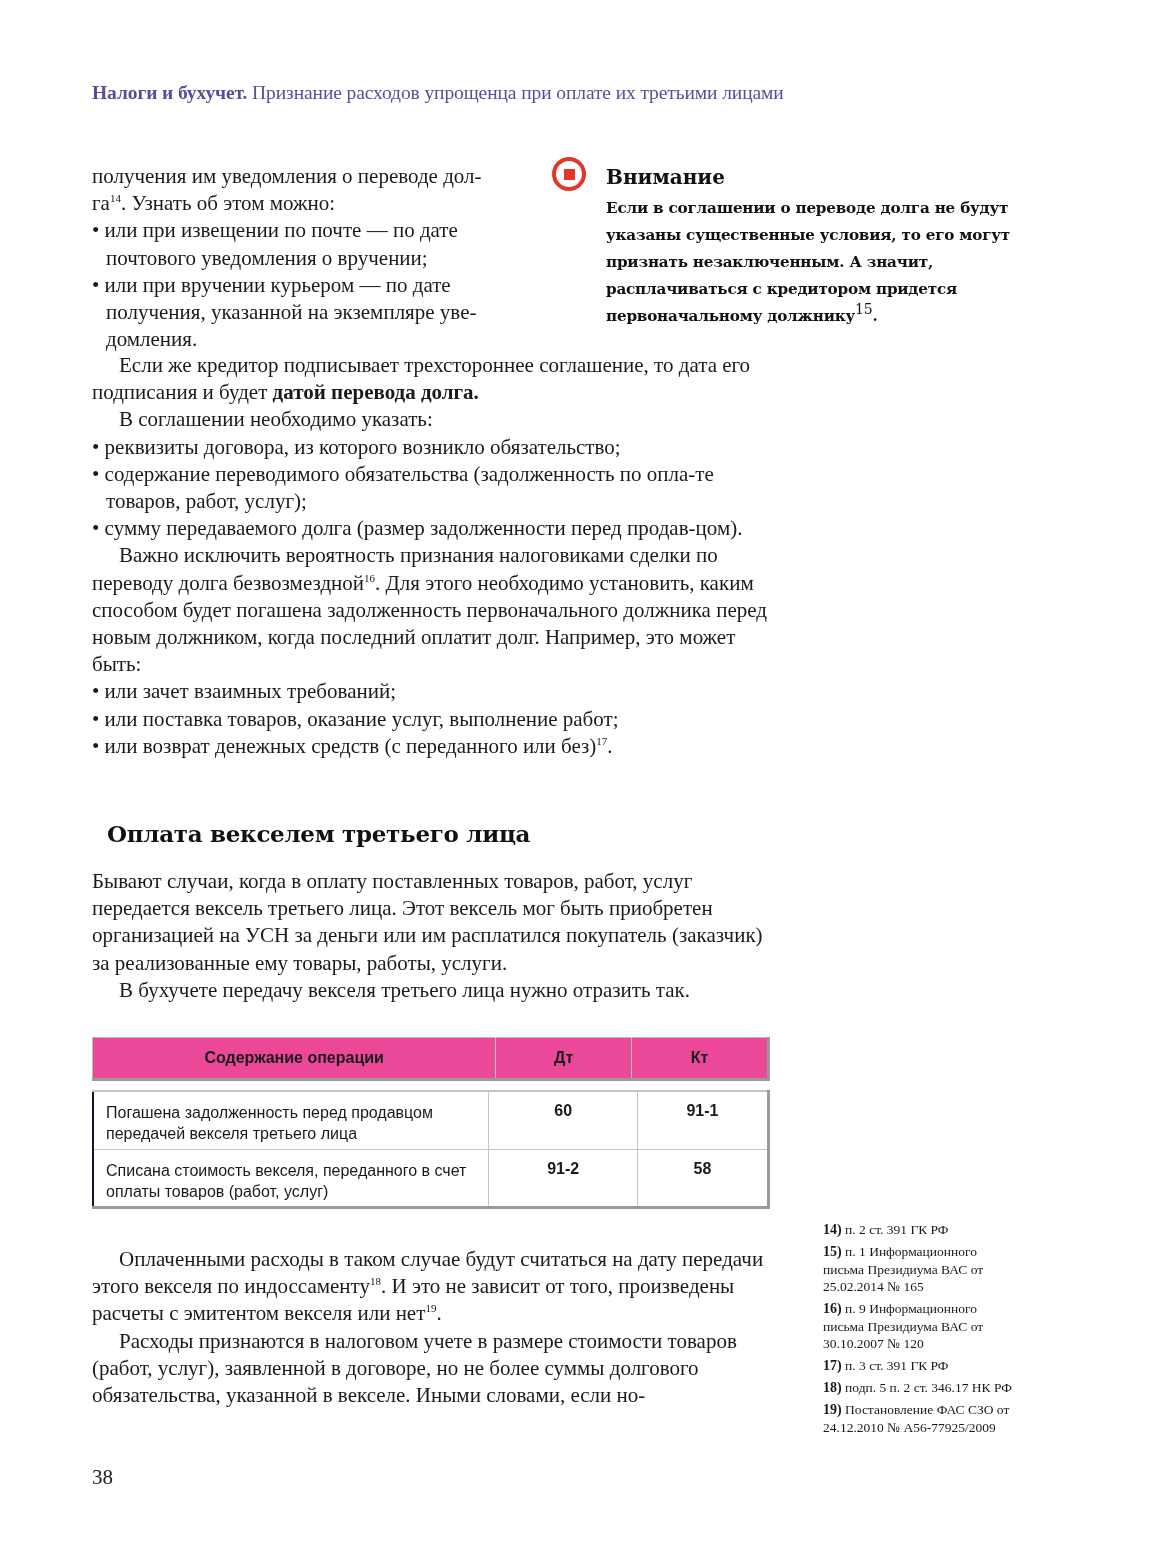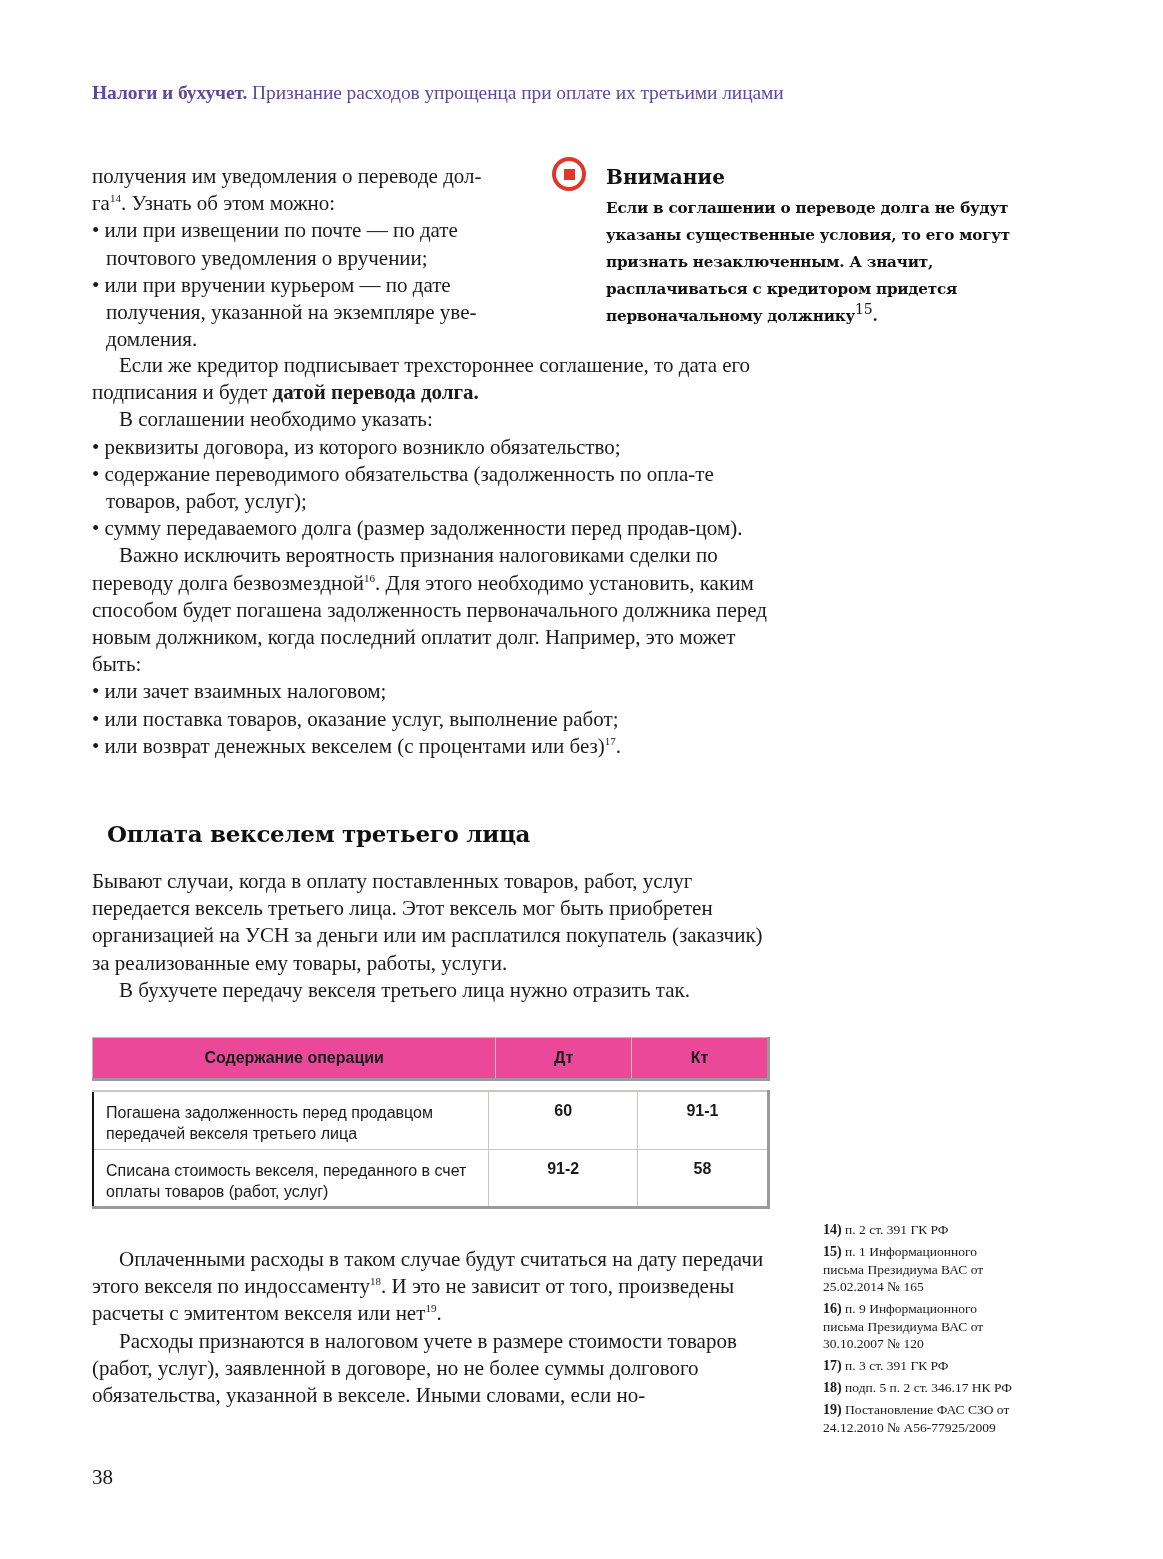--- a/index.html
+++ b/index.html
@@ -66,23 +66,23 @@
   <p class="ind">
     <span>Если же кредитор подписывает трехстороннее соглашение, то дата его подписания и будет </span><b>датой перевода долга.</b>
   </p>
   <p class="ind">В соглашении необходимо указать:</p>
   <p class="bl">реквизиты договора, из которого возникло обязательство;</p>
   <p class="bl">содержание переводимого обязательства (задолженность по опла-те товаров, работ, услуг);</p>
   <p class="bl">сумму передаваемого долга (размер задолженности перед продав-цом).</p>
   <p class="ind">
     <span>Важно исключить вероятность признания налоговиками сделки по переводу долга безвозмездной</span><sup>16</sup><span>. Для этого необходимо установить, каким способом будет погашена задолженность первоначального должника перед новым должником, когда последний оплатит долг. Например, это может быть:</span>
   </p>
-  <p class="bl">или зачет взаимных налоговом;</p>
+  <p class="bl">или зачет взаимных требований;</p>
   <p class="bl">или поставка товаров, оказание услуг, выполнение работ;</p>
-  <p class="bl"><span>или возврат денежных векселем (с процентами или без)</span><sup>17</sup><span>.</span></p>
+  <p class="bl"><span>или возврат денежных средств (с переданного или без)</span><sup>17</sup><span>.</span></p>
 </div>
 
 <div class="attn">
   <div class="attn-icon"></div>
   <div class="attn-title">Внимание</div>
   <div class="attn-text">
     <span>Если в соглашении о переводе долга не будут указаны существенные условия, то его могут признать незаключенным. А значит, расплачиваться с кредитором придется первоначальному должнику</span><sup>15</sup><span>.</span>
   </div>
 </div>
 

